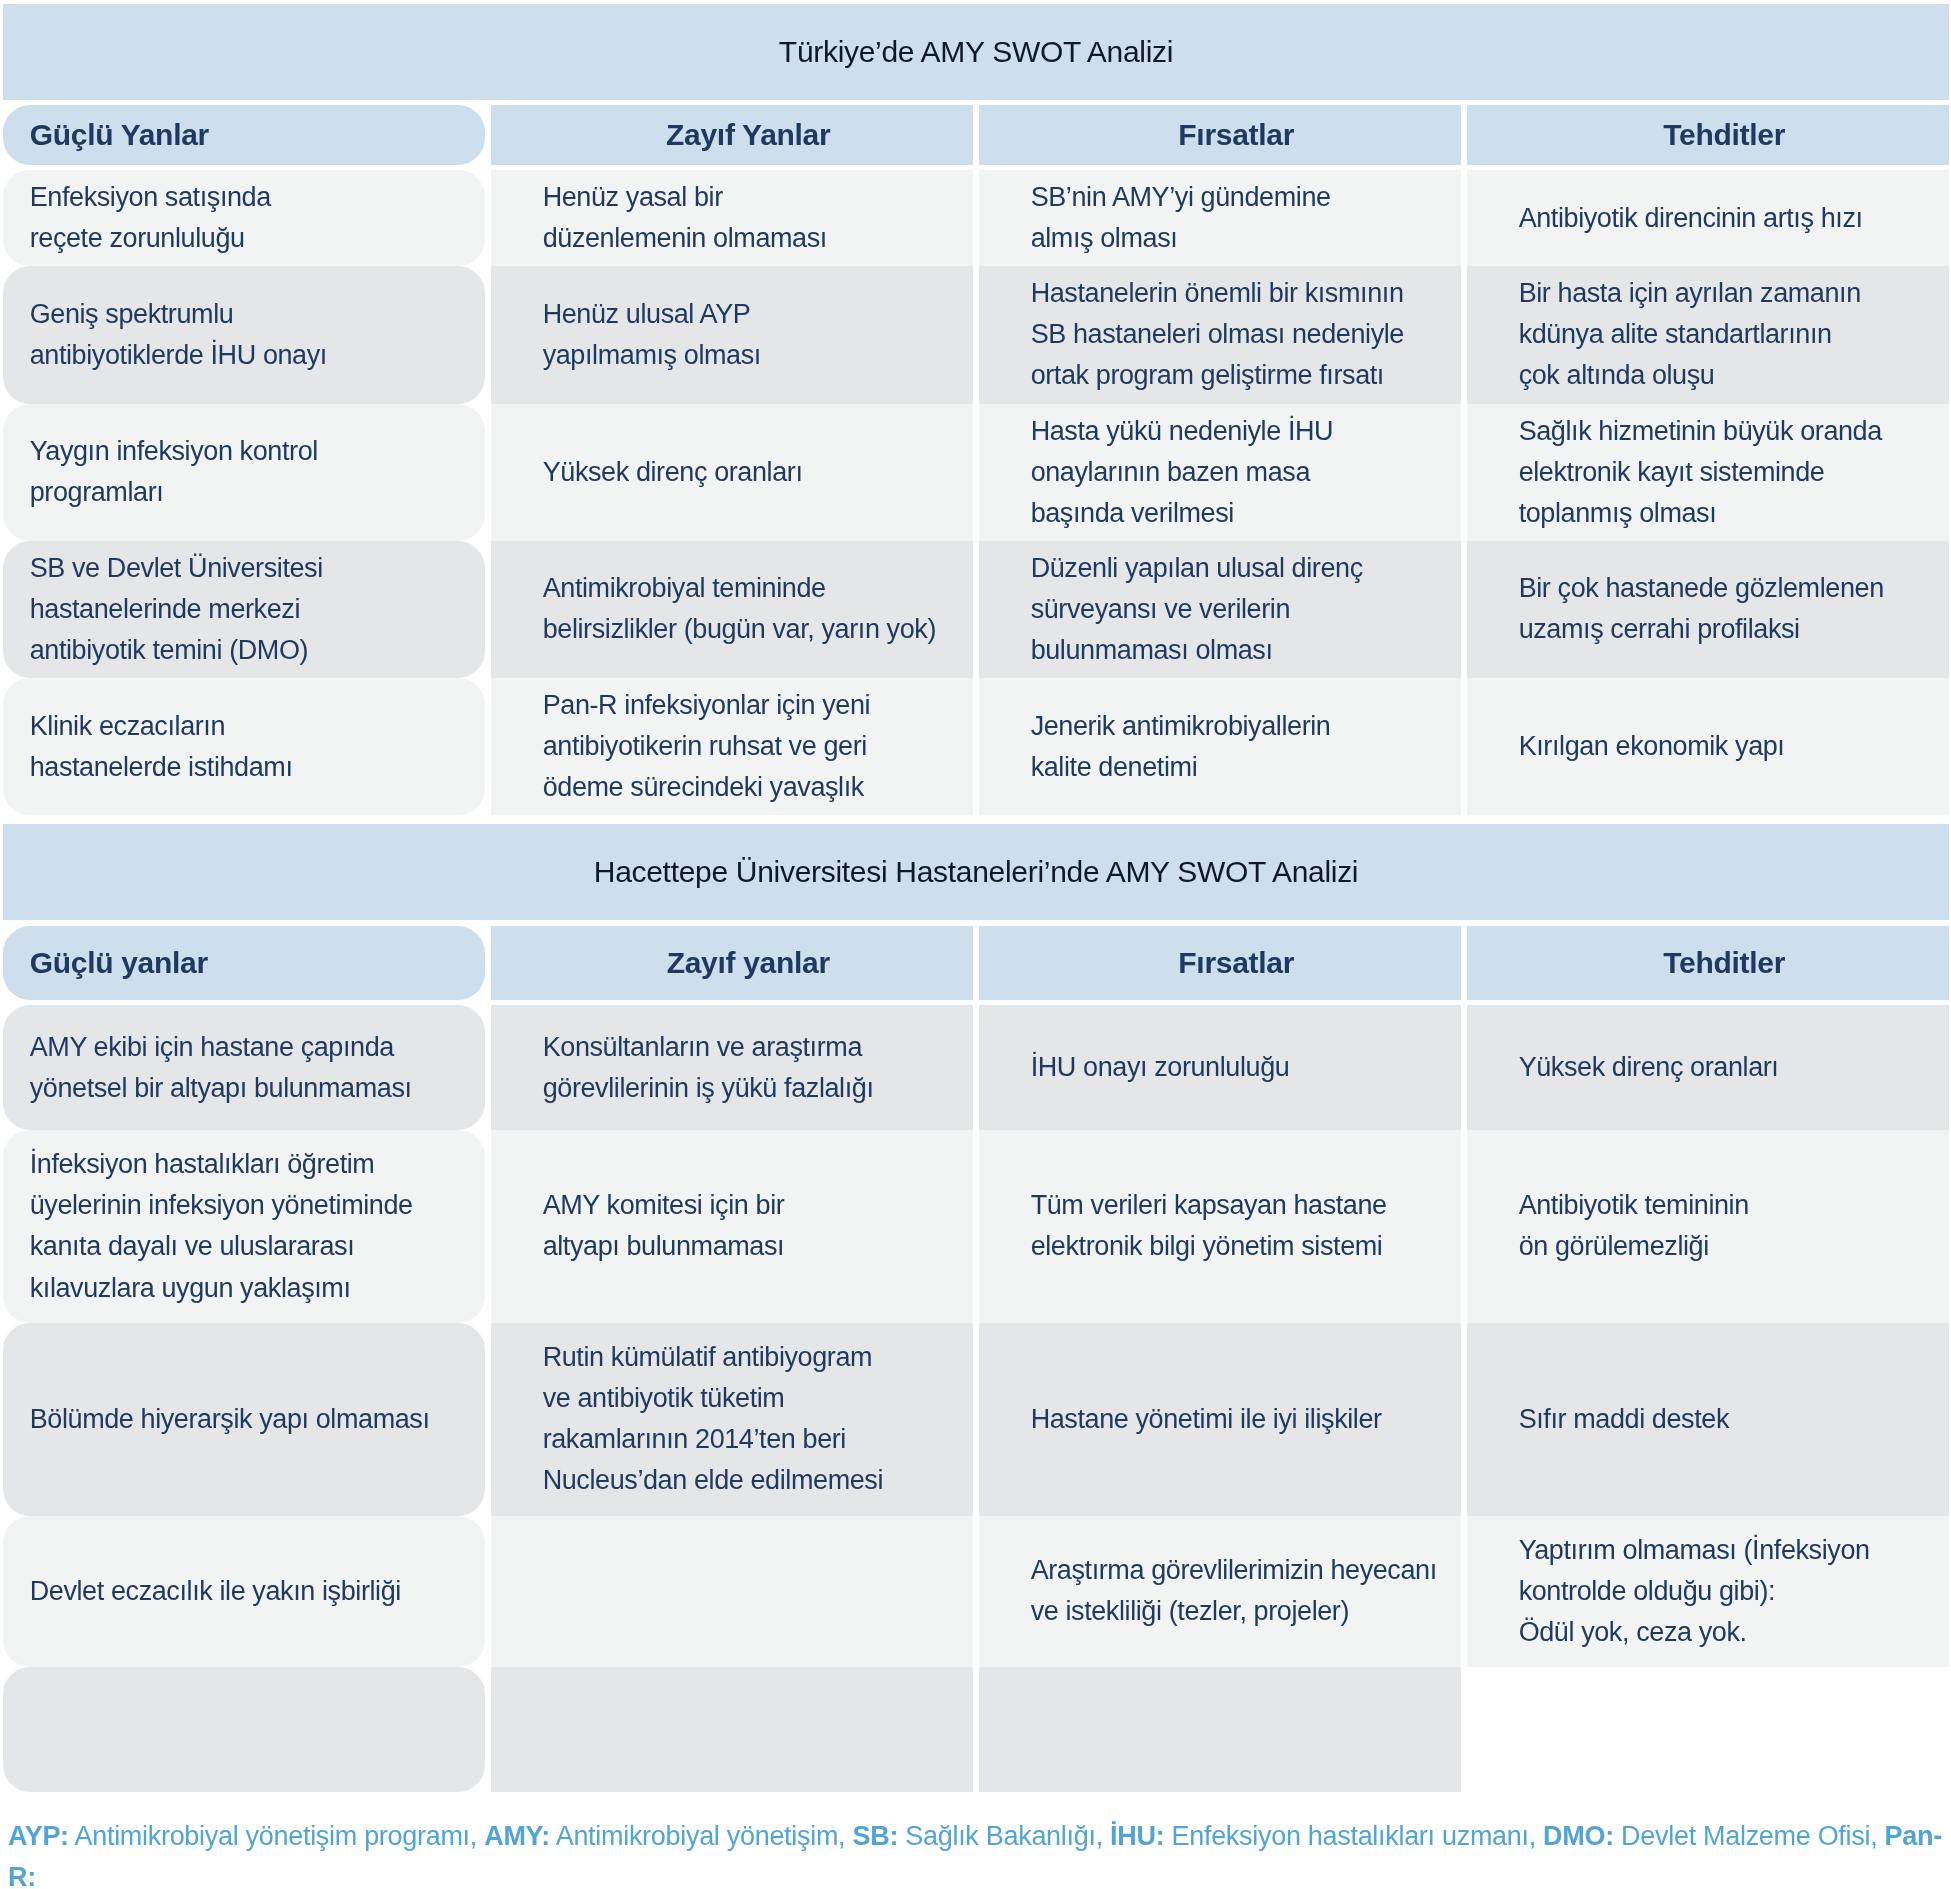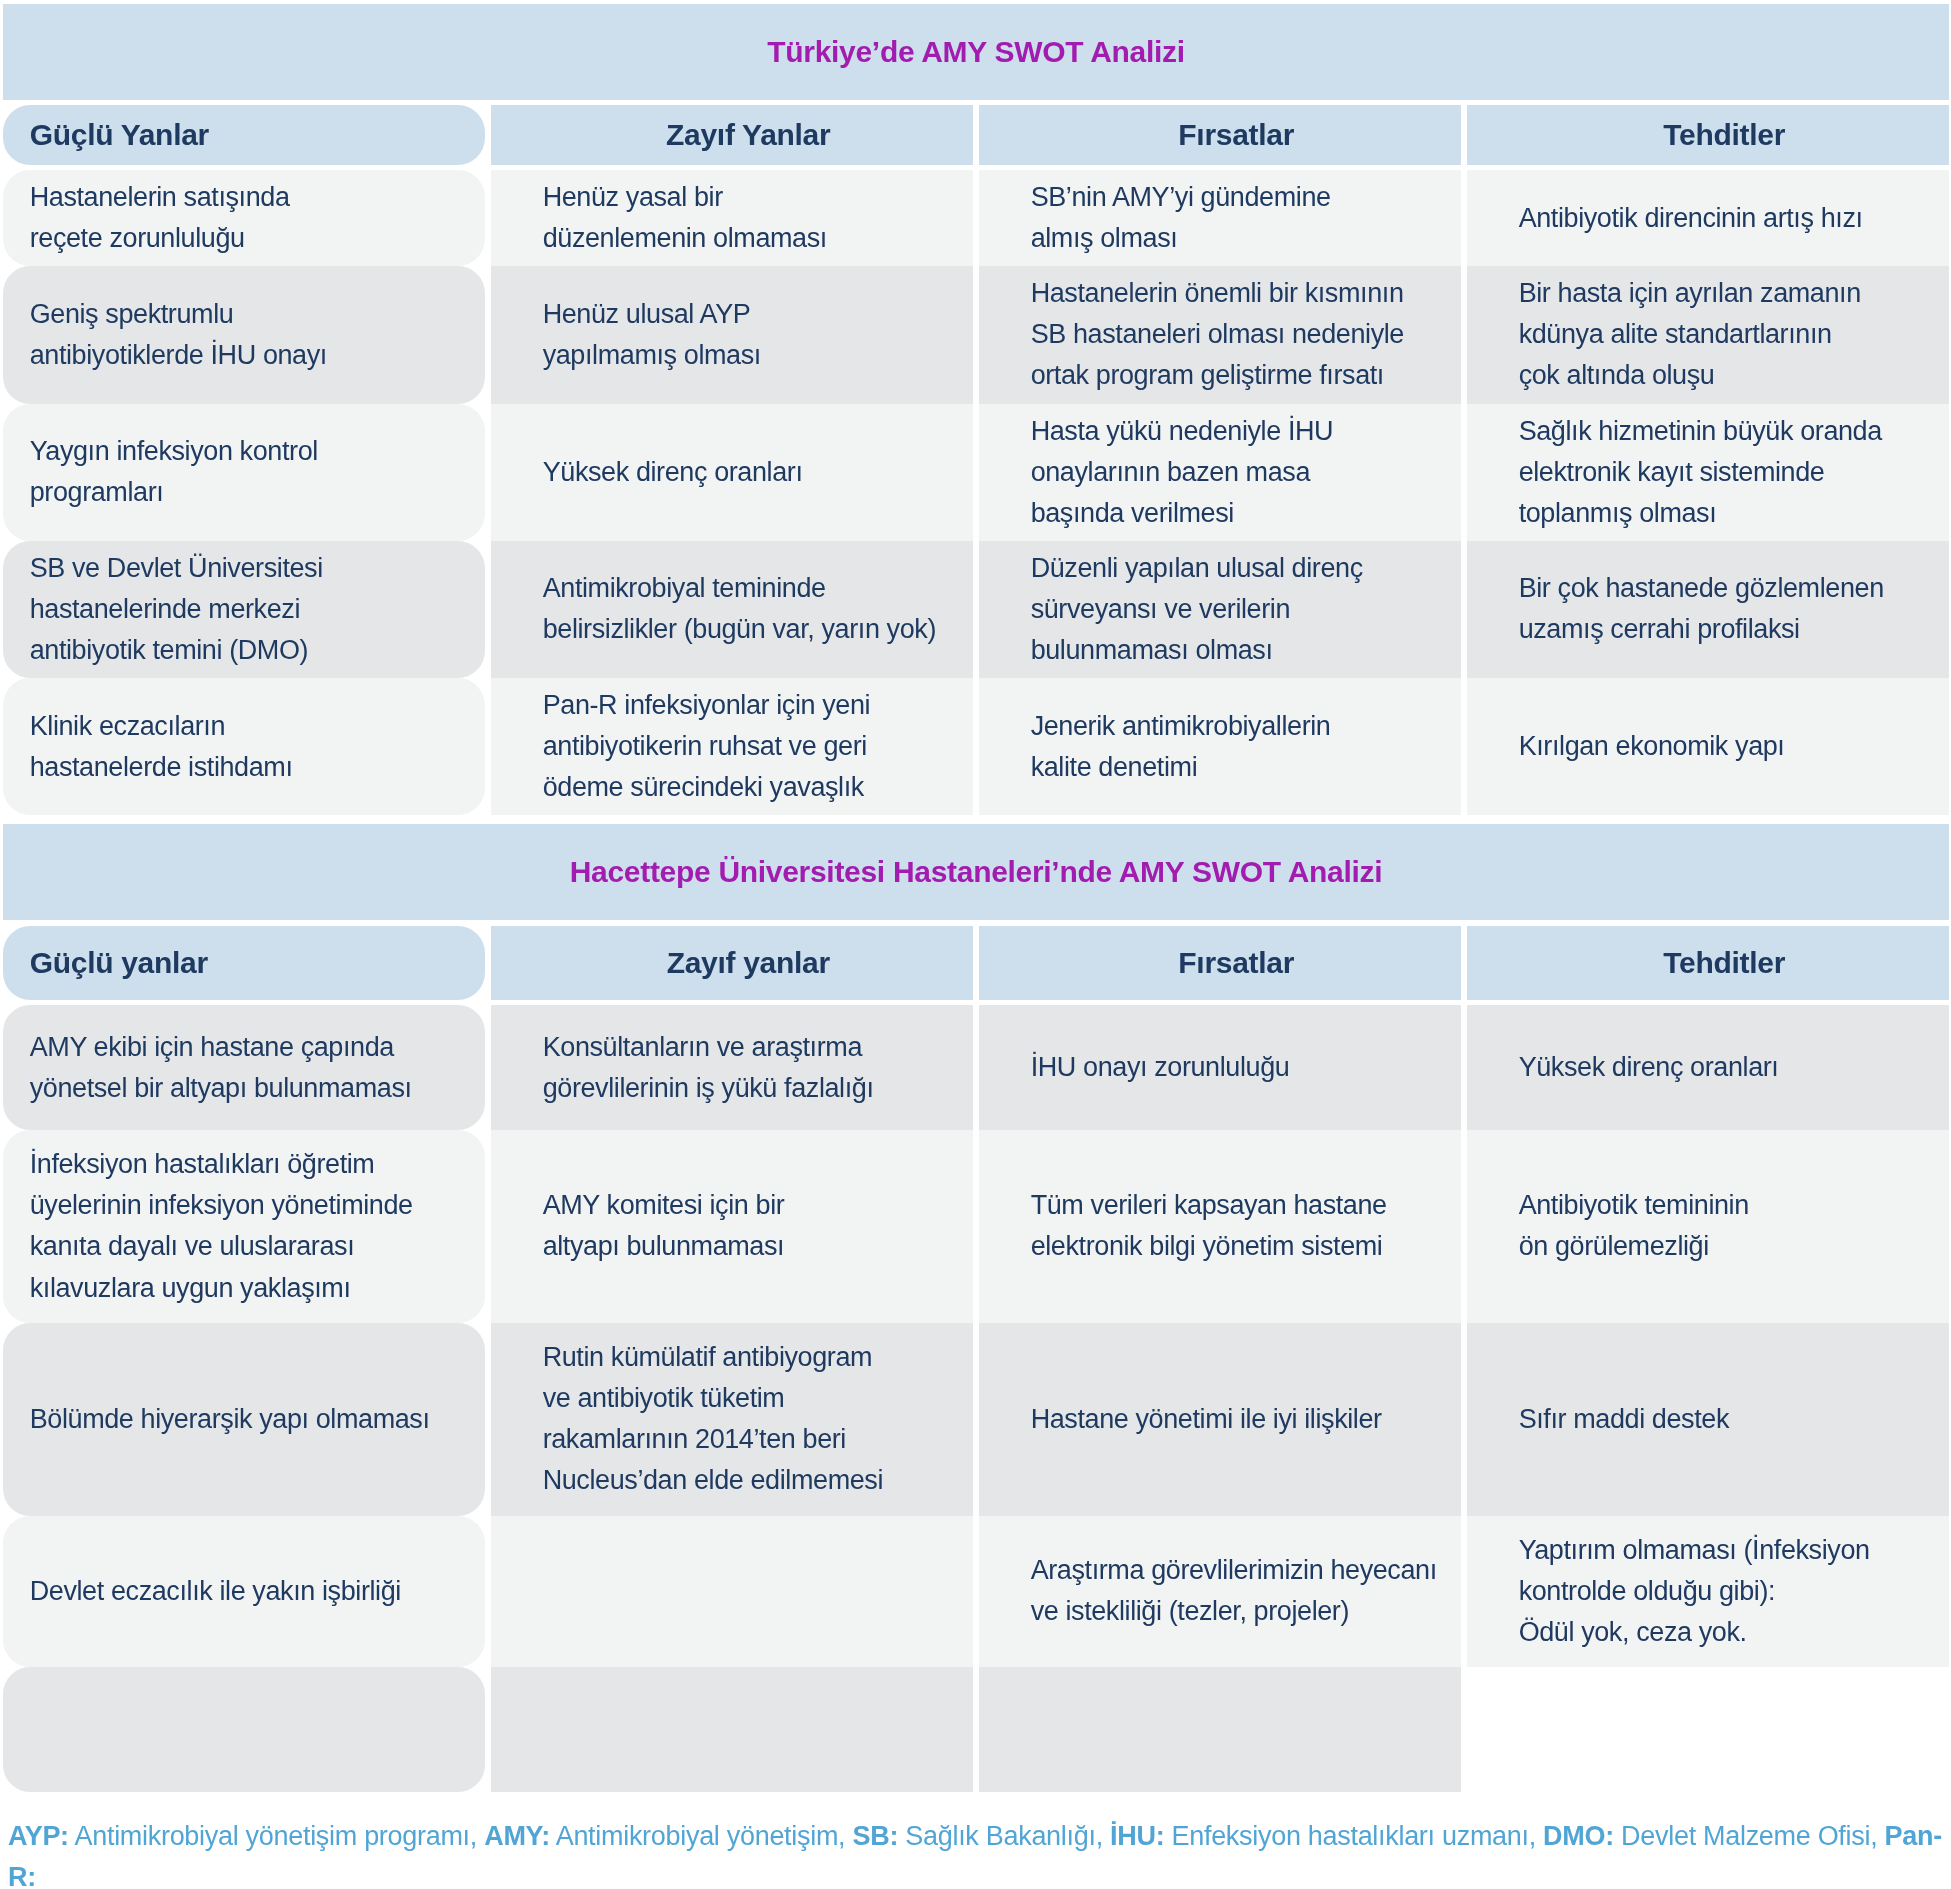--- a/index.html
+++ b/index.html
@@ -6,23 +6,23 @@
   body {
     width: 1952px;
     box-sizing: border-box;
     padding: 3.6px 2.7px 0 2.7px;
     font-family: "Liberation Sans", sans-serif;
     color: #1f3a60;
   }
   .swot-table { margin-bottom: 9px; }
   .table-title {
     background: #cddfed;
-    color: #a21caf;
+    color: #0f172a;
     font-size: 30px;
-    font-weight: bold;
+    font-weight: normal;
     text-align: center;
     padding: 31px 18px;
     letter-spacing: -0.3px;
     margin-bottom: 5.3px;
   }
   .grid {
     display: grid;
     grid-template-columns: repeat(4, 1fr);
     column-gap: 5.3px;
   }
@@ -72,21 +72,21 @@
   <div class="table-title">Türkiye’de AMY SWOT Analizi</div>
 
   <div class="grid header-row">
     <div class="cell first">Güçlü Yanlar</div>
     <div class="cell">Zayıf Yanlar</div>
     <div class="cell">Fırsatlar</div>
     <div class="cell">Tehditler</div>
   </div>
 
   <div class="grid row light">
-    <div class="cell first">Hastanelerin satışında
+    <div class="cell first">Enfeksiyon satışında
 reçete zorunluluğu</div>
     <div class="cell">Henüz yasal bir
 düzenlemenin olmaması</div>
     <div class="cell">SB’nin AMY’yi gündemine
 almış olması</div>
     <div class="cell">Antibiyotik direncinin artış hızı</div>
   </div>
   <div class="grid row dark">
     <div class="cell first">Geniş spektrumlu
 antibiyotiklerde İHU onayı</div>

